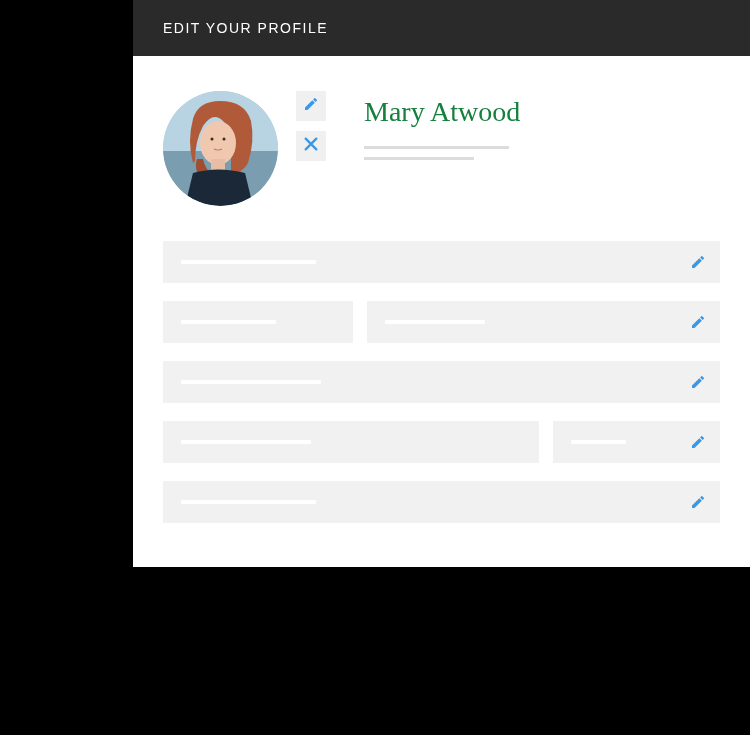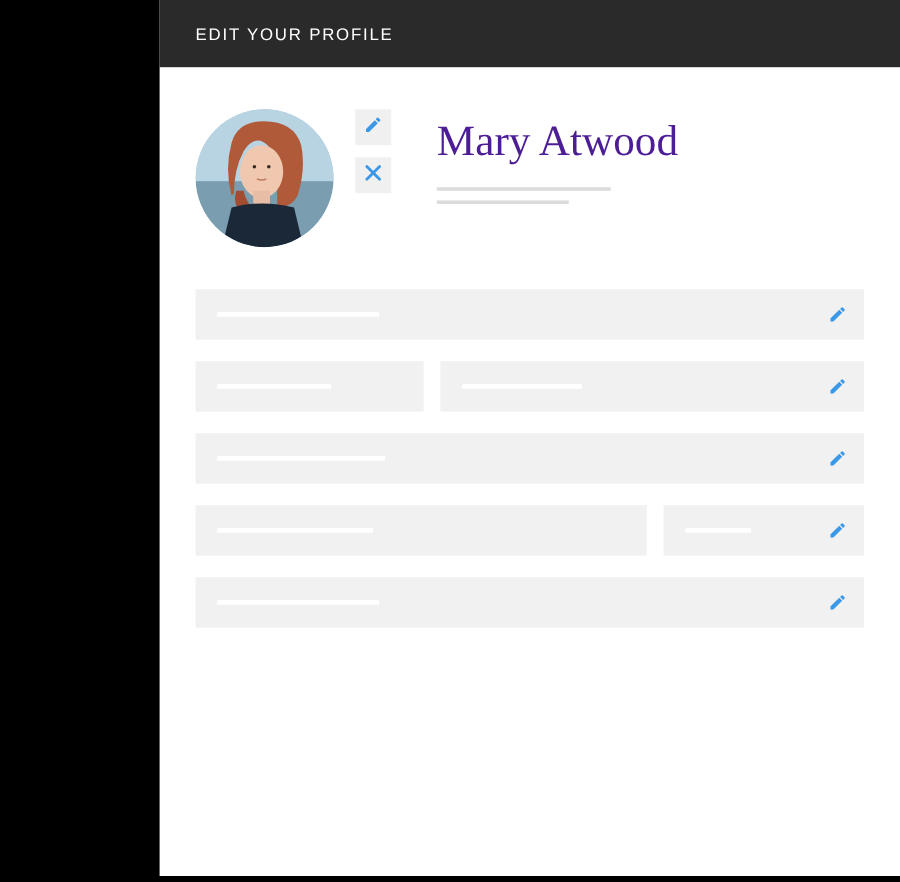--- a/index.html
+++ b/index.html
@@ -12,21 +12,21 @@
       width: 750px;
       height: 735px;
       font-family: -apple-system, BlinkMacSystemFont, "Segoe UI", sans-serif;
       overflow: hidden;
     }
     .modal {
       position: absolute;
       left: 133px;
       top: 0;
       width: 617px;
-      height: 730px;
+      height: 567px;
       background: #fff;
       box-shadow: 0 2px 20px rgba(0,0,0,0.3);
     }
     .modal-header {
       background: #2a2a2a;
       color: #fff;
       padding: 20px 30px;
       font-size: 14px;
       letter-spacing: 1.5px;
       font-weight: 400;
@@ -72,23 +72,23 @@
     .icon-btn svg {
       width: 16px;
       height: 16px;
     }
     .profile-name-block {
       margin-left: 20px;
       margin-top: 5px;
     }
     .profile-name {
       font-family: "Times New Roman", Georgia, serif;
-      font-size: 36px;
+      font-size: 28px;
       font-weight: 400;
-      color: #4c1d95;
+      color: #15803d;
       margin-bottom: 18px;
     }
     .name-underline {
       height: 3px;
       background: #dcdcdc;
       margin-bottom: 8px;
     }
     .name-underline.line1 {
       width: 145px;
     }

